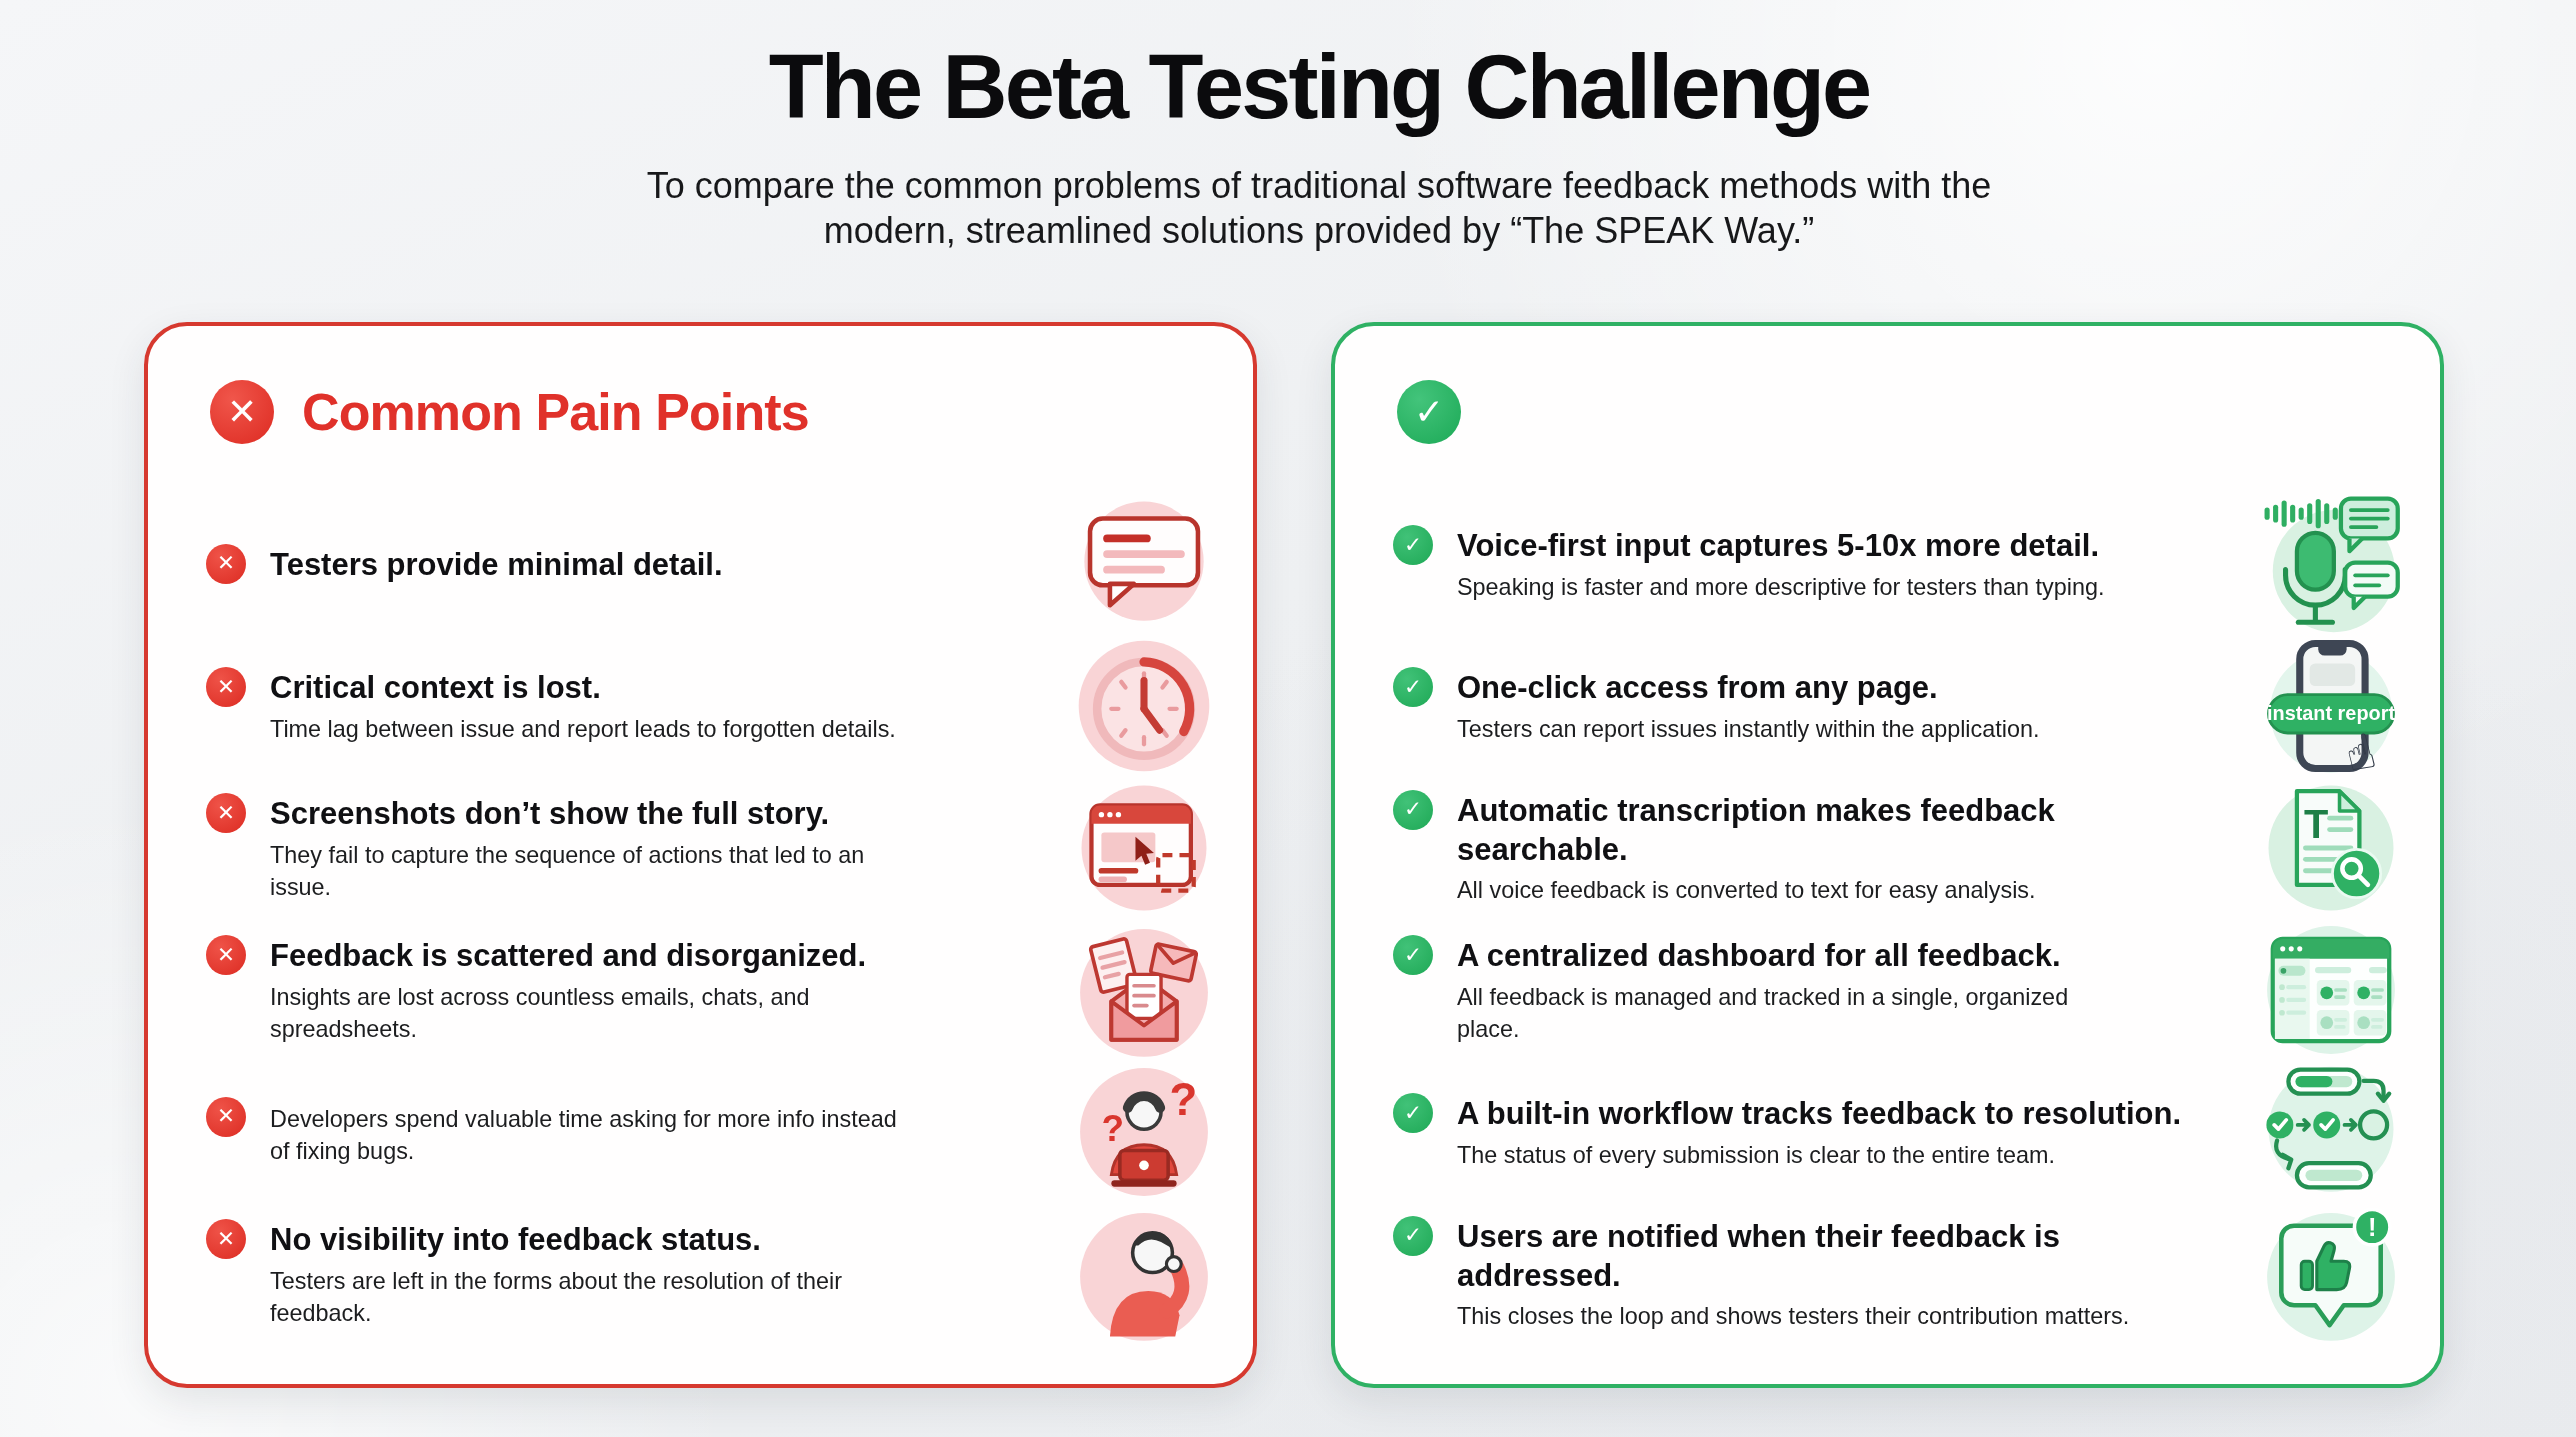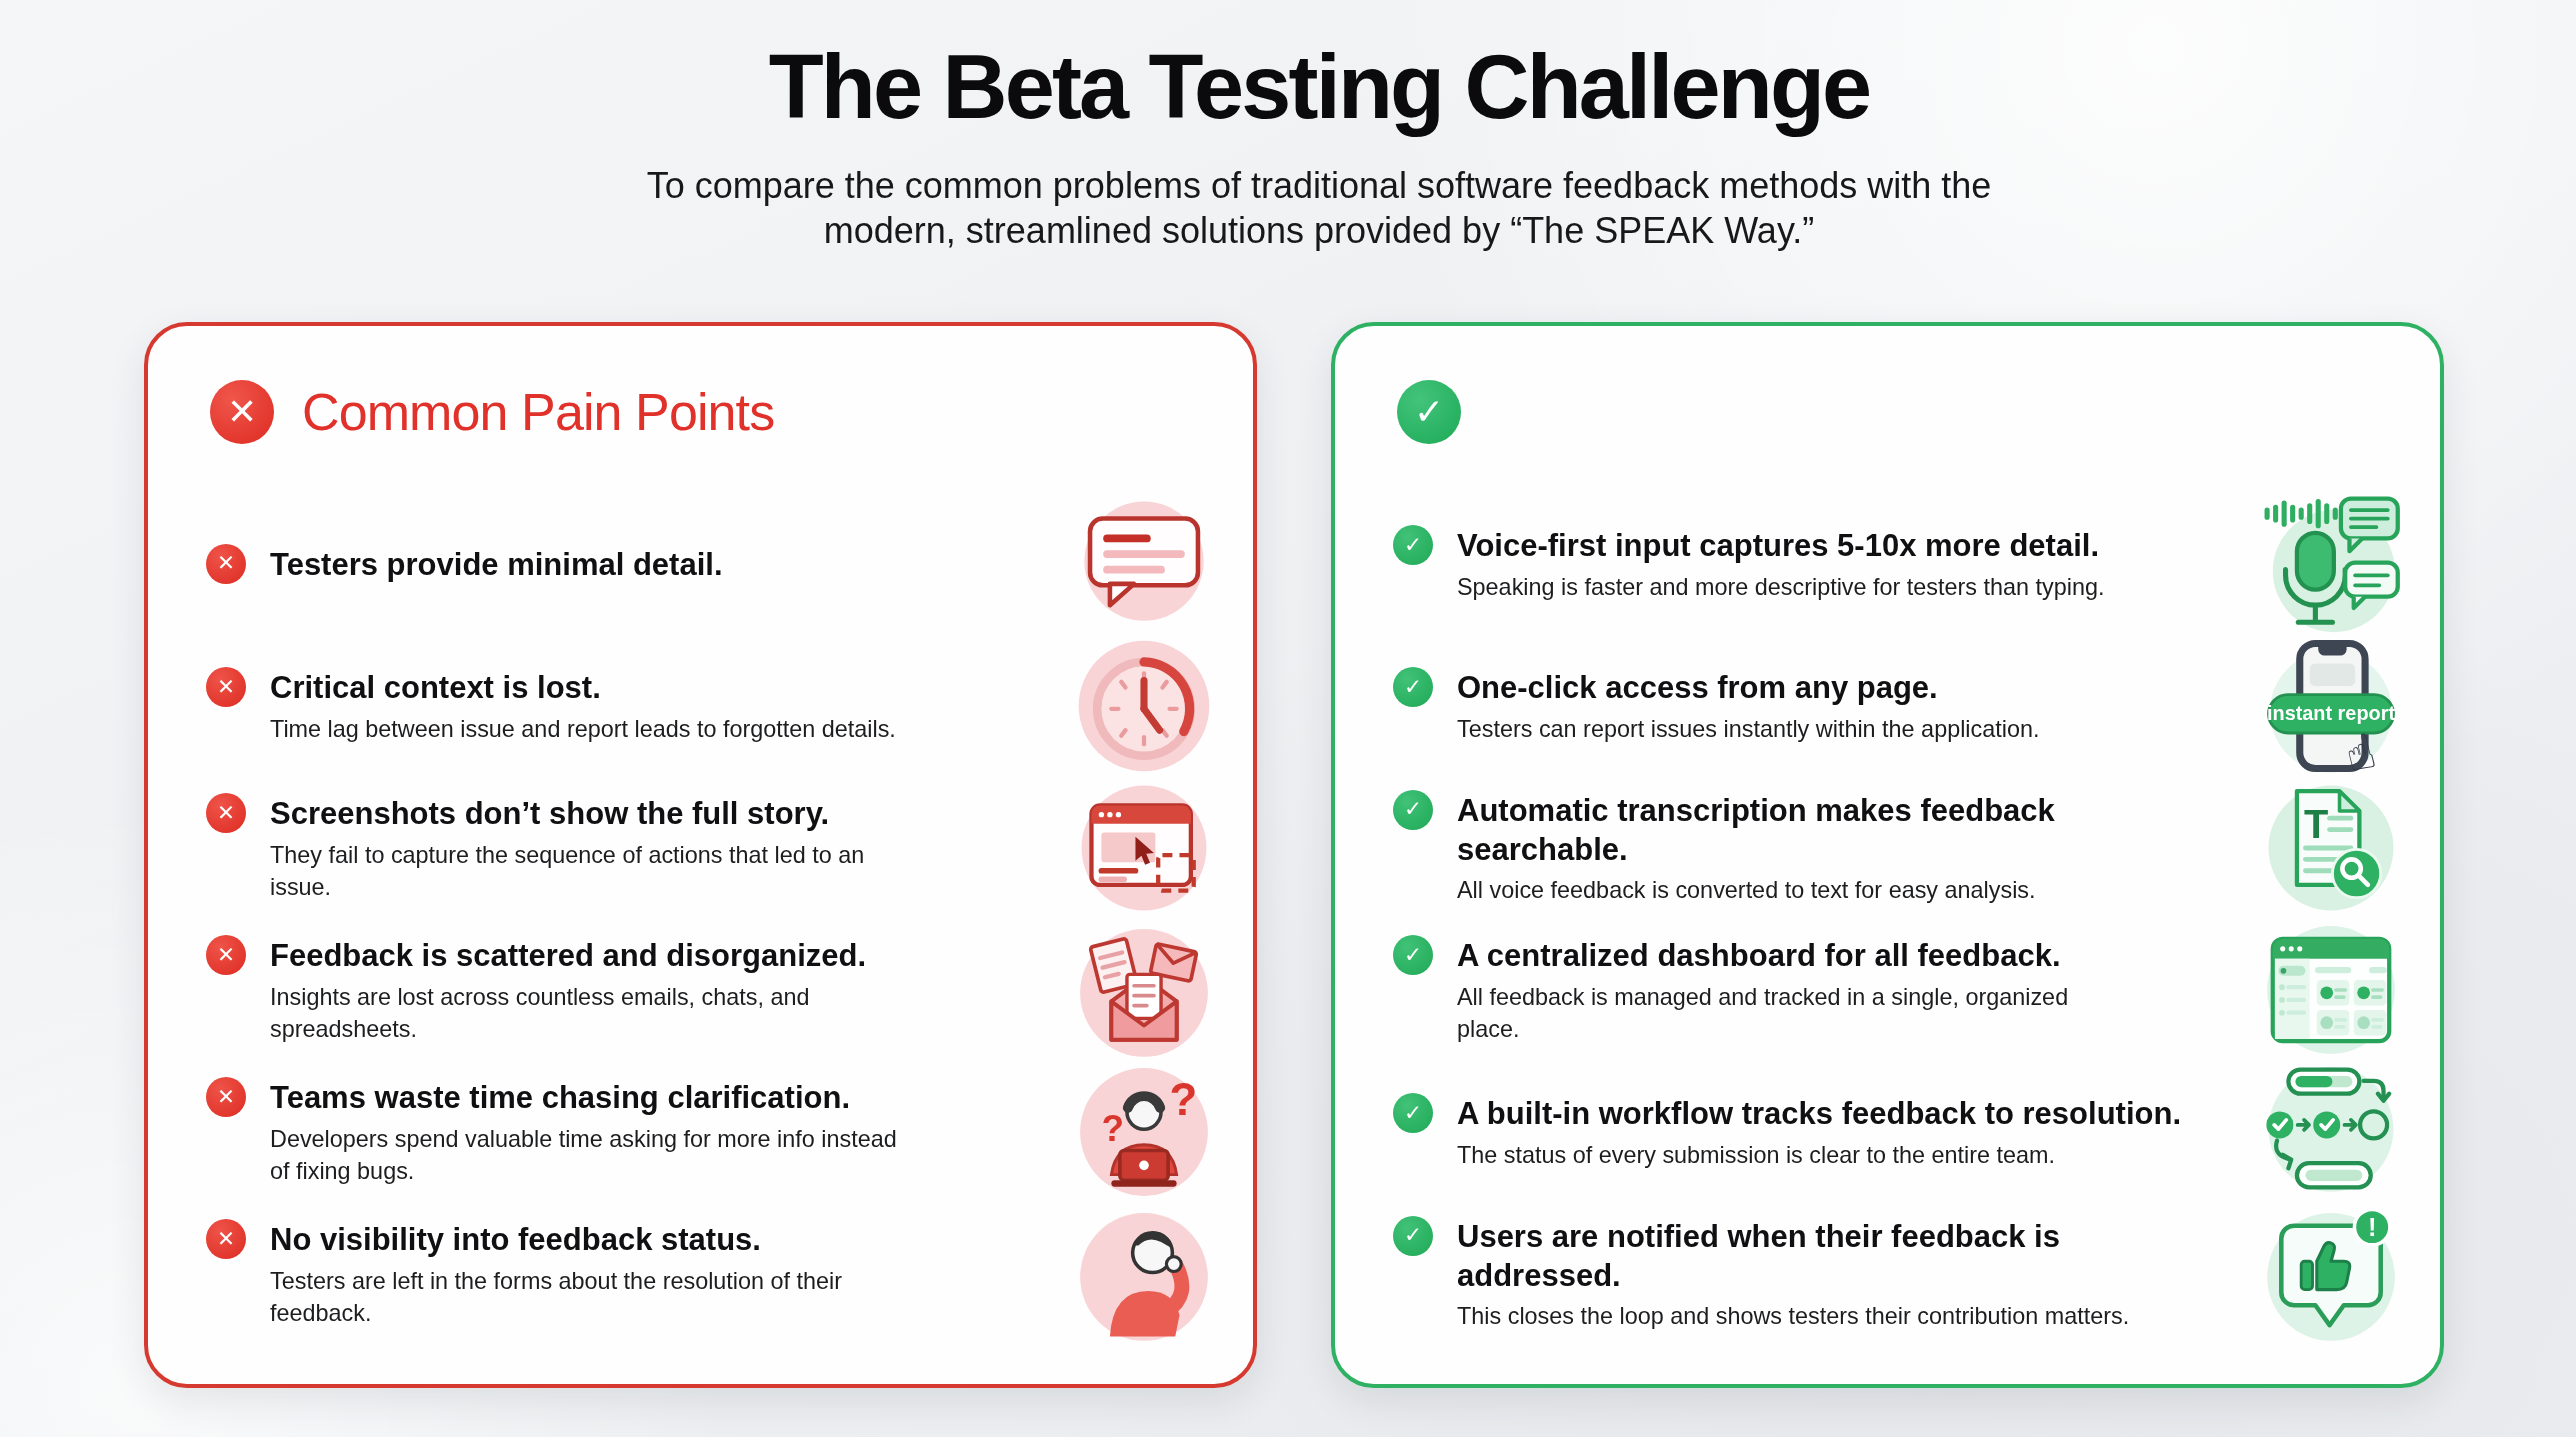--- a/index.html
+++ b/index.html
@@ -24,21 +24,21 @@
   .panel{position:absolute;top:322px;width:1105px;height:1058px;background:#fffefe;
     border-radius:43px;box-shadow:0 13px 37px rgba(40,45,60,.10);}
   .panel.red{left:144px;border:4.7px solid #d6392f;}
   .panel.green{left:1331px;border:4.7px solid #2fb164;}
 
   .panel-header{position:absolute;top:54px;left:62px;display:flex;align-items:center;gap:28px;}
   .badge{width:64px;height:64px;border-radius:50%;display:flex;align-items:center;justify-content:center;
     color:#fff;font-size:36px;font-weight:bold;line-height:1;}
   .badge.red{background:radial-gradient(circle at 35% 30%,#f0564b,#dd2a21);}
   .badge.green{background:radial-gradient(circle at 35% 30%,#43c47b,#1ca956);}
-  .panel-title{font-size:52px;font-weight:normal;letter-spacing:-0.9px;}
+  .panel-title{font-size:52px;font-weight:bold;letter-spacing:-0.9px;}
   .panel.red .panel-title{color:#e0312a;}
   .panel.green .panel-title{color:#23b15e;}
 
   .items{position:absolute;top:167px;bottom:41px;left:58px;right:32px;
     display:flex;flex-direction:column;justify-content:space-between;}
   .item{display:flex;align-items:center;}
   .item-left{display:flex;align-items:flex-start;gap:24px;flex:1;}
   .bullet{flex:0 0 auto;width:40px;height:40px;border-radius:50%;display:flex;align-items:center;justify-content:center;
     color:#fff;font-size:21.5px;font-weight:bold;line-height:1;}
   .bullet.red{background:radial-gradient(circle at 35% 30%,#ef5348,#dc2b22);}
@@ -171,21 +171,20 @@
           <line x1="43" y1="61" x2="52" y2="61" stroke="#d98a8d" stroke-width="2.6" stroke-linecap="round"></line>
           <path d="M27 58 v27 h46 v-27 l-23 17 z" fill="#f09b9e" stroke="#bd3831" stroke-width="2.8" stroke-linejoin="round"></path>
         </svg>
       </div>
     </div>
 
     <div class="item">
       <div class="item-left">
         <div class="bullet red">✕</div>
         <div class="itext">
-          <div class="ititle">Teams waste time chasing clarification.</div>
           <div class="idesc wrap2">Developers spend valuable time asking for more info instead of fixing bugs.</div>
         </div>
       </div>
       <div class="illus">
         <svg viewBox="0 0 100 100" width="142" height="142">
           <circle cx="50" cy="50" r="45" fill="#f9d4d6"></circle>
           <circle cx="50" cy="36" r="12" fill="#f7f7f7" stroke="#3a3a3a" stroke-width="2.5"></circle>
           <path d="M38.6 33 a12 12 0 0 1 22.8 0" fill="none" stroke="#3a3a3a" stroke-width="7" stroke-linecap="round"></path>
           <path d="M27 80 q3 -21 23 -21 t23 21 z" fill="#e2483e" stroke="#b1332b" stroke-width="2"></path>
           <rect x="33" y="63" width="34" height="21" rx="3" fill="#cc3b31" stroke="#992a22" stroke-width="2.5"></rect>

